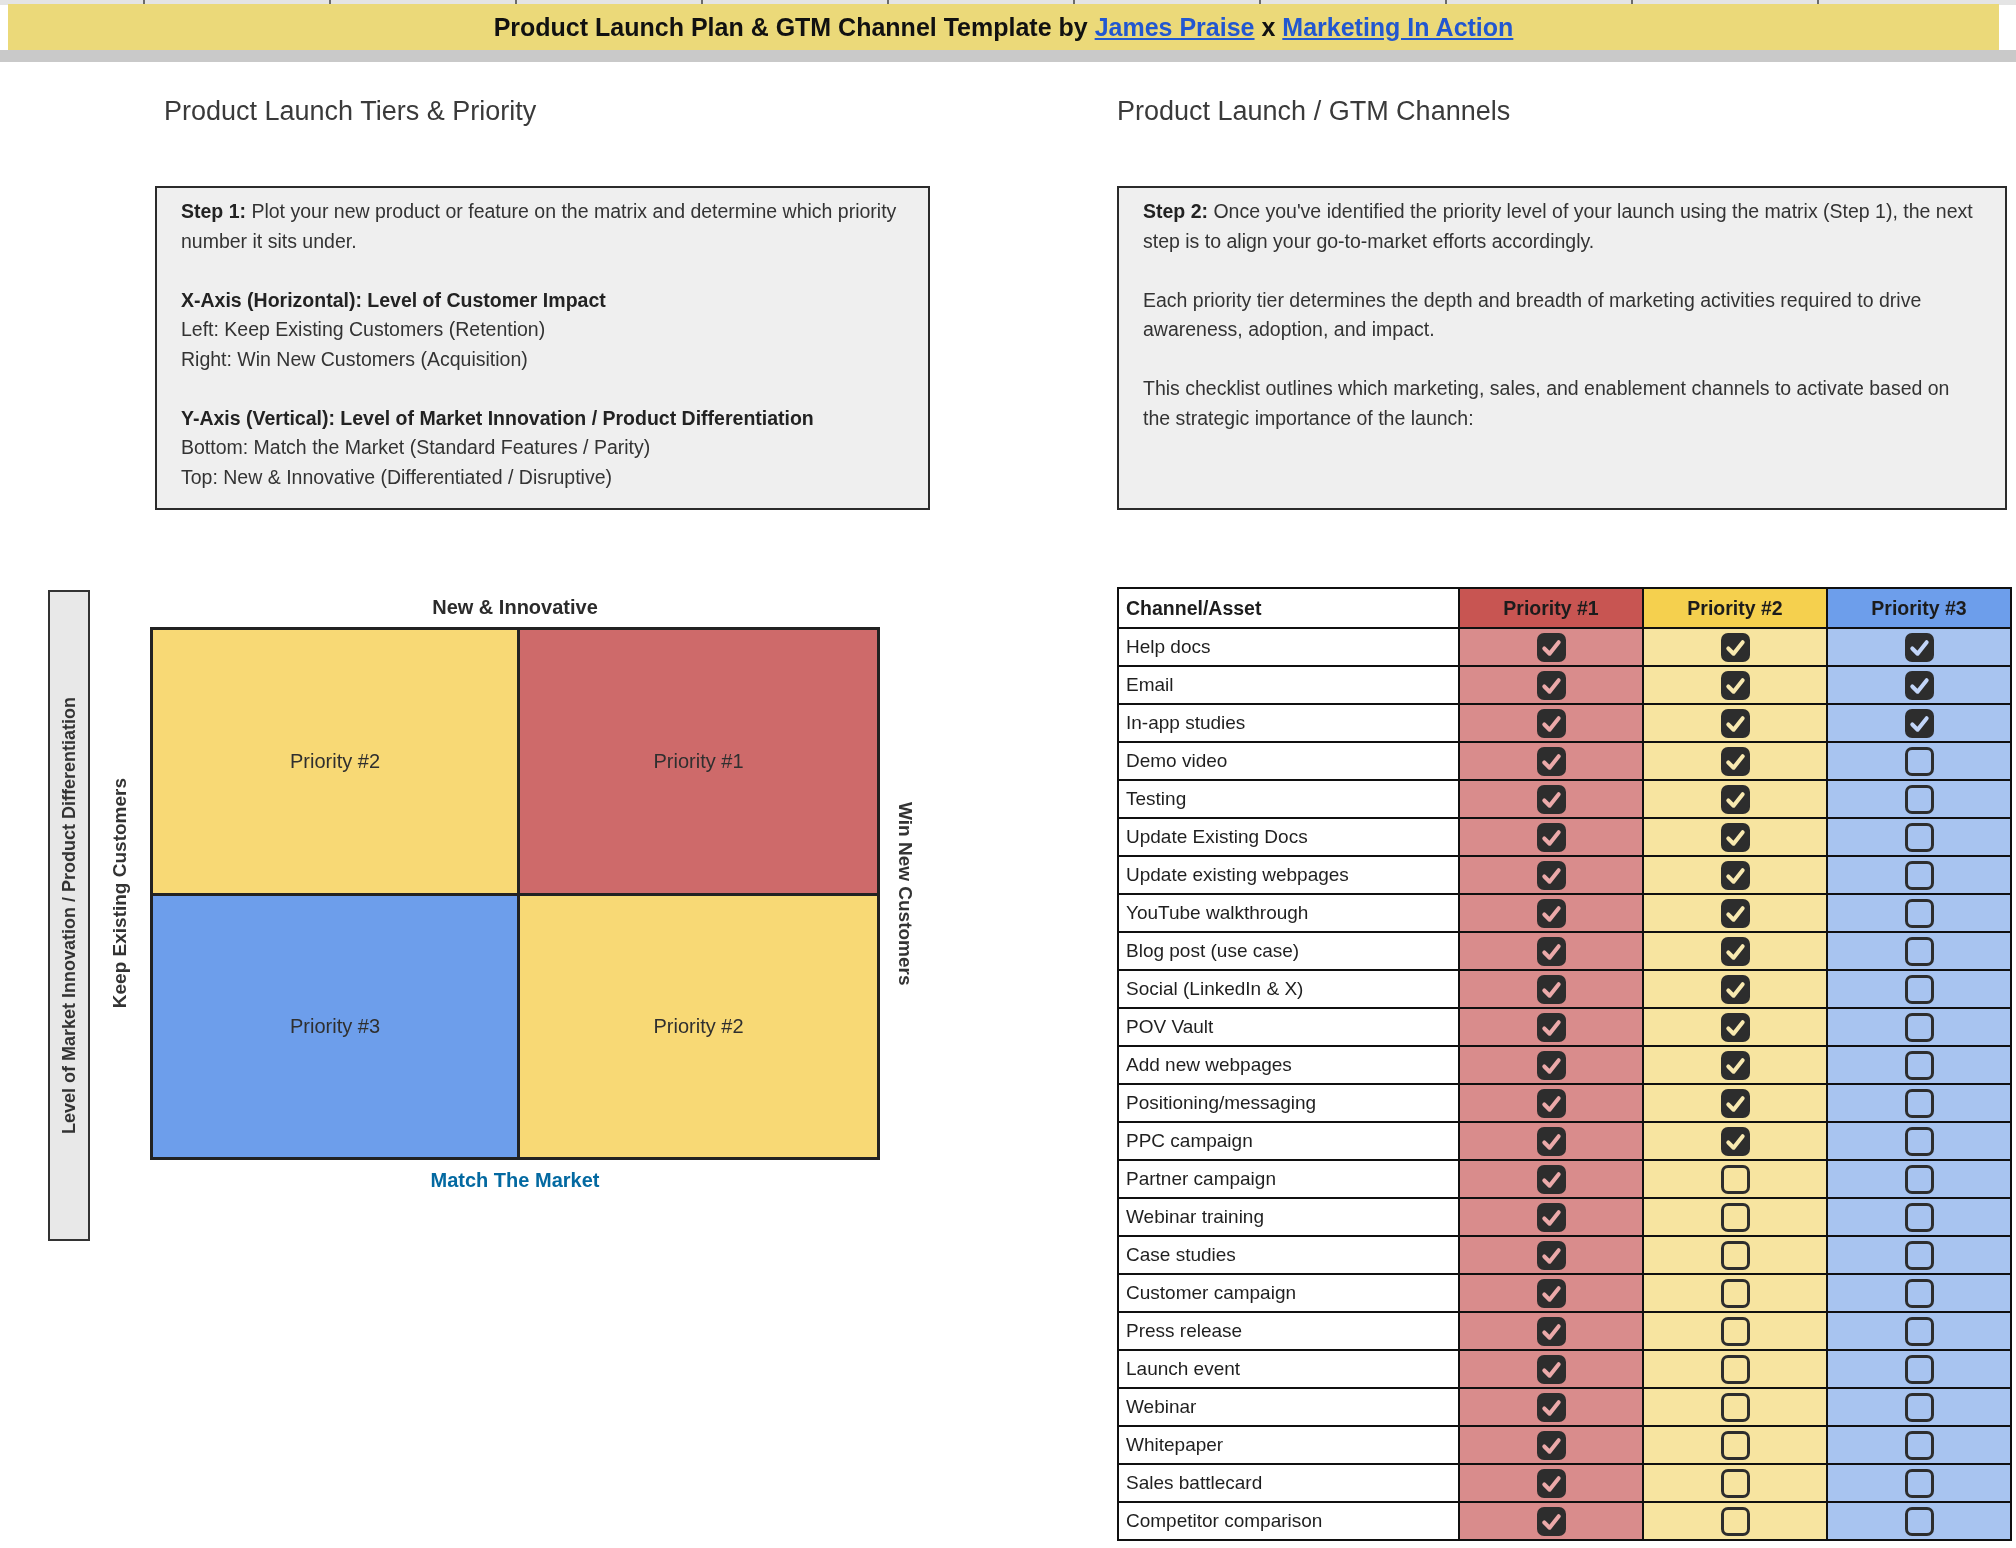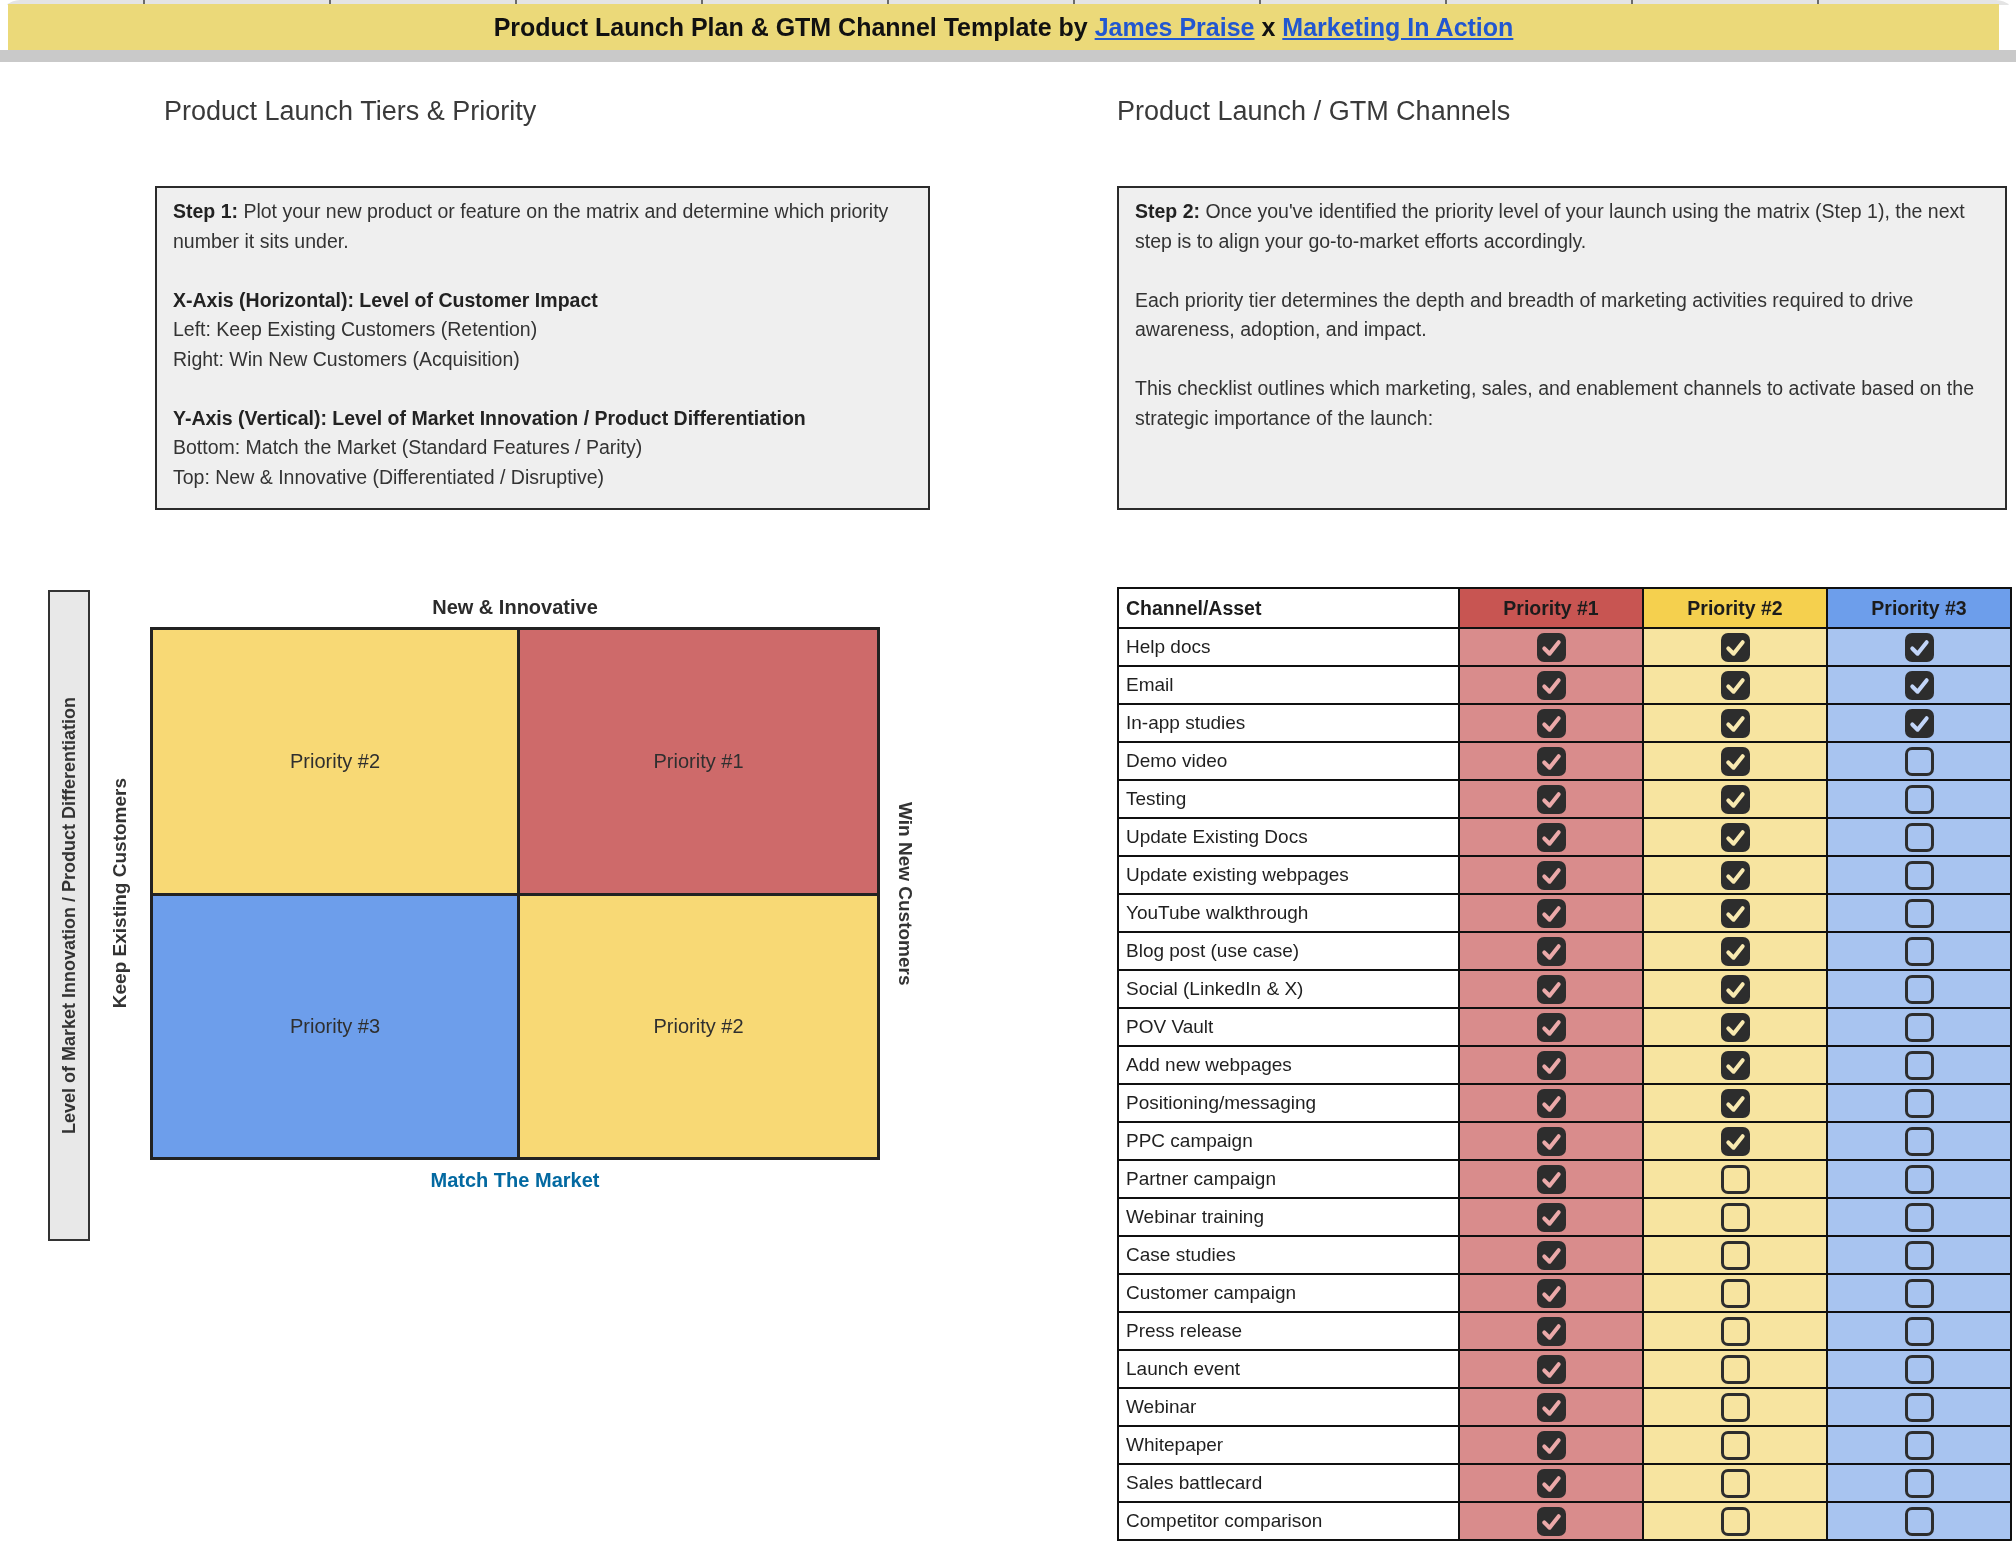--- a/index.html
+++ b/index.html
@@ -1,18 +1,18 @@
 <!DOCTYPE html>
 <html style="--banner-bg: #EBD979; --link-blue: #2257D0; --divider: #C9C9C9; --gray-bar: #E8E8E8; --box-bg: #EFEFEF; --border-dark: #2B2B2B; --quad-yellow: #F8D975; --quad-red: #CE6A6A; --quad-blue: #6D9EEB; --head-red: #C85552; --head-yellow: #F5D04E; --head-blue: #6D9EEB; --tint-red: #D98C8C; --tint-yellow: #F7E4A0; --tint-blue: #A8C4F0; --check-red: #EBA9A9; --check-yellow: #F8E9B0; --check-blue: #C2D5F8; --checkbox-dark: #2D2D2D; --table-border: #101010;"><head>
 <meta charset="utf-8">
 <style>
   html,body{margin:0;padding:0;background:#fff;}
   .screen{
     position:relative;width:2016px;height:1548px;overflow:hidden;background:#fff;
-    font-family:"Liberation Sans", sans-serif;color:#2f2f2f;border-radius:20px;
+    font-family:"Liberation Sans", sans-serif;color:#2f2f2f;
   }
   
   .top-ticks{
     position:absolute;left:0;top:0;width:2016px;height:5px;
     background-color:#e4e4e4;
     background-image:repeating-linear-gradient(90deg, transparent 0 184px, #6b6b6b 184px 186px);
     background-position:-41px 0;
   }
   
   .banner{
@@ -25,21 +25,21 @@
   .banner a{color:var(--link-blue,#2257D0);text-decoration:underline;cursor:pointer;white-space:pre;}
   .divider{position:absolute;left:0;top:50px;width:2016px;height:12px;background:var(--divider,#C9C9C9);}
   
   .h-left,.h-right{position:absolute;top:96px;font-size:27px;font-weight:400;color:#3a3a3a;}
   .h-left{left:164px;}
   .h-right{left:1117px;}
   
   .stepbox{
     position:absolute;top:186px;height:324px;box-sizing:border-box;
     background:var(--box-bg,#EFEFEF);border:2px solid var(--border-dark,#2B2B2B);
-    padding:9px 16px;font-size:19.5px;line-height:29.5px;color:#333;
+    padding:9px 24px;font-size:19.5px;line-height:29.5px;color:#333;
   }
   .stepbox p{margin:0 0 29.5px 0;}
   .stepbox p:last-child{margin-bottom:0;}
   .stepbox strong{color:#222;}
   .step1{left:155px;width:775px;}
   .step2{left:1117px;width:890px;}
   
   .y-outer-bar{
     position:absolute;left:48px;top:590px;width:42px;height:651px;box-sizing:border-box;
     background:var(--gray-bar,#E8E8E8);border:2px solid #333;

